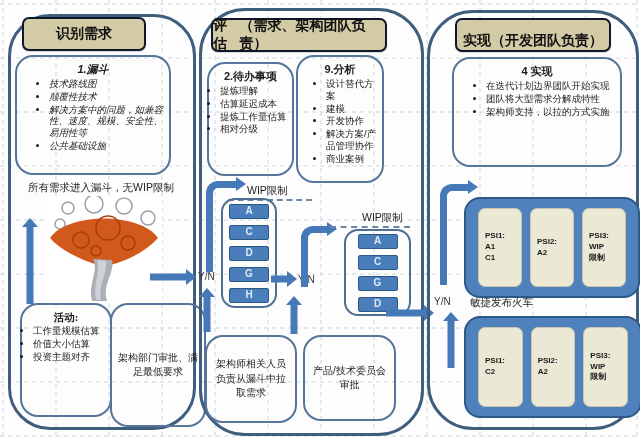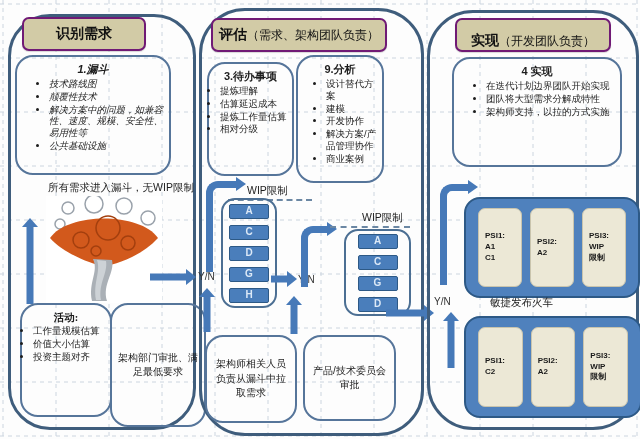--- a/index.html
+++ b/index.html
@@ -2,25 +2,25 @@
 <html><head>
 <meta charset="utf-8">
 <style>
   html,body{margin:0;padding:0;background:#fff;}
   .canvas{position:relative;width:640px;height:439px;background:#fdfdfd;overflow:hidden;
           font-family:"Liberation Sans","DejaVu Sans",sans-serif;color:#222;}
   .abs{position:absolute;}
   
   .col-frame{position:absolute;border:3px solid #3f5d7c;border-radius:42px;background:transparent;}
   
-  .hdr{position:absolute;background:#d2cba6;border:2px solid #701a75;border-radius:7px;
+  .hdr{position:absolute;background:#d2cba6;border:2px solid #0f172a;border-radius:7px;
        display:flex;align-items:center;justify-content:center;font-weight:bold;color:#111;
        box-shadow:0 1px 1px rgba(0,0,0,.15);}
   .hdr .main{font-size:14px;}
-  .hdr .sub{font-size:12px;font-weight:normal;}
+  .hdr .sub{font-size:14px;font-weight:bold;}
   
   .ibox{position:absolute;border:2px solid #56759a;border-radius:18px;background:transparent;
         font-size:9.5px;line-height:1.25;color:#1d1d1d;}
   .ibox .title{font-weight:bold;font-size:11px;text-align:center;margin:6px 4px 1px;}
   .ibox ul{margin:1px 2px 2px 0;padding-left:32px;}
   .ibox li{margin-bottom:1px;}
   .centerbox{display:flex;align-items:center;justify-content:center;text-align:center;
              padding:6px;font-size:10px;line-height:1.45;}
   
   .stack{position:absolute;border:2px solid #4c6f93;border-radius:14px;
@@ -29,21 +29,21 @@
        color:#dce9f7;font-size:10px;font-weight:bold;text-align:center;line-height:12px;}
   
   .train{position:absolute;background:#4f81bd;border:2px solid #2d5986;border-radius:16px;
          display:flex;align-items:stretch;justify-content:flex-start;gap:8px;padding:9px 12px;}
   .psi-box{width:37px;background:#ece8d6;border:1px solid #c9c4ad;border-radius:7px;
            font-size:8px;font-weight:bold;color:#1a1a1a;white-space:pre-line;line-height:1.35;
            display:flex;flex-direction:column;justify-content:center;padding:3px 2px 3px 6px;}
   
   .wip{position:absolute;font-size:10.5px;color:#1d1d1d;}
   .yn{position:absolute;font-size:10px;color:#333;}
-  .note{position:absolute;font-size:10.5px;color:#1d1d1d;text-align:center;margin-left:20px;}
+  .note{position:absolute;font-size:10.5px;color:#1d1d1d;text-align:center;}
   .dash{position:absolute;border-top:2px dashed #6b87a3;height:0;}
   
   .a-up{position:absolute;}
   .a-up .shaft{position:absolute;top:8px;bottom:0;left:50%;transform:translateX(-50%);width:7px;background:#4679b8;}
   .a-up .head{position:absolute;top:0;left:50%;transform:translateX(-50%);width:0;height:0;
               border-left:8px solid transparent;border-right:8px solid transparent;border-bottom:9px solid #4679b8;}
   .a-right{position:absolute;}
   .a-right .shaft{position:absolute;left:0;right:9px;top:50%;transform:translateY(-50%);height:7px;background:#4679b8;}
   .a-right .head{position:absolute;right:0;top:50%;transform:translateY(-50%);width:0;height:0;
                  border-top:8px solid transparent;border-bottom:8px solid transparent;border-left:10px solid #4679b8;}
@@ -145,21 +145,21 @@
   </div>
 
   <div class="col-frame" style="left:199px;top:8px;width:219px;height:422px;border-radius:46px;"></div>
 
   <div class="hdr" style="left:211px;top:18px;width:172px;height:30px;">
     <span class="main">评估</span>
       <span class="sub">（需求、架构团队负责）</span>
   </div>
 
   <div class="ibox" style="left:207px;top:62px;width:83px;height:110px;">
-    <div class="title">3.待办事项</div>
+    <div class="title">2.待办事项</div>
     <ul style="padding-left:11px;">
         <li>提炼理解</li>
         <li>估算延迟成本</li>
         <li>提炼工作量估算</li>
         <li>相对分级</li>
       </ul>
   </div>
 
   <div class="ibox" style="left:296px;top:55px;width:84px;height:124px;">
     <div class="title">9.分析</div>

